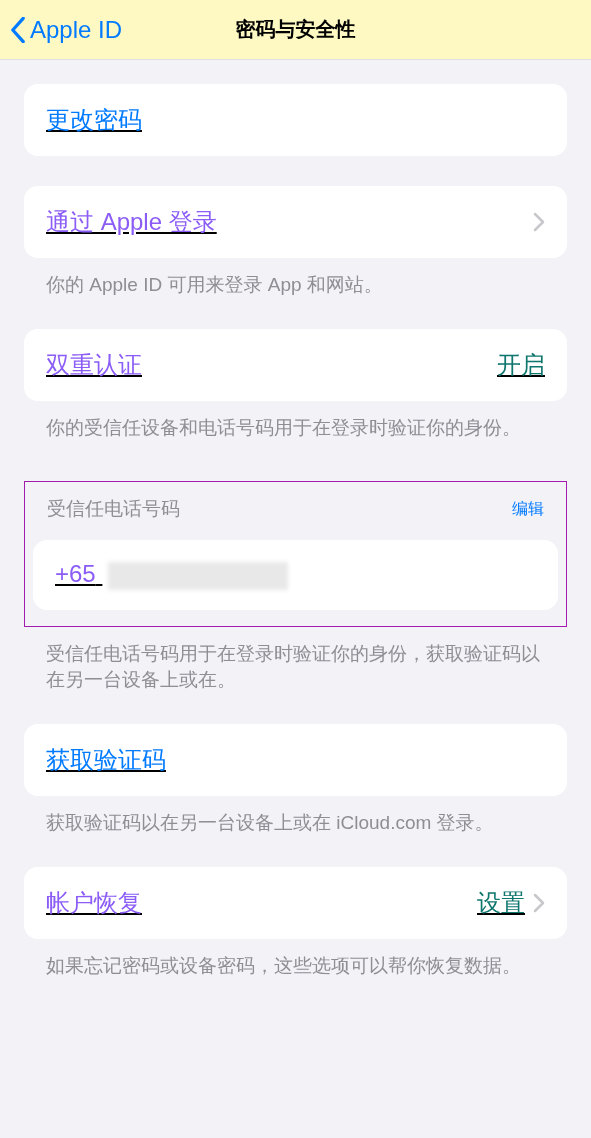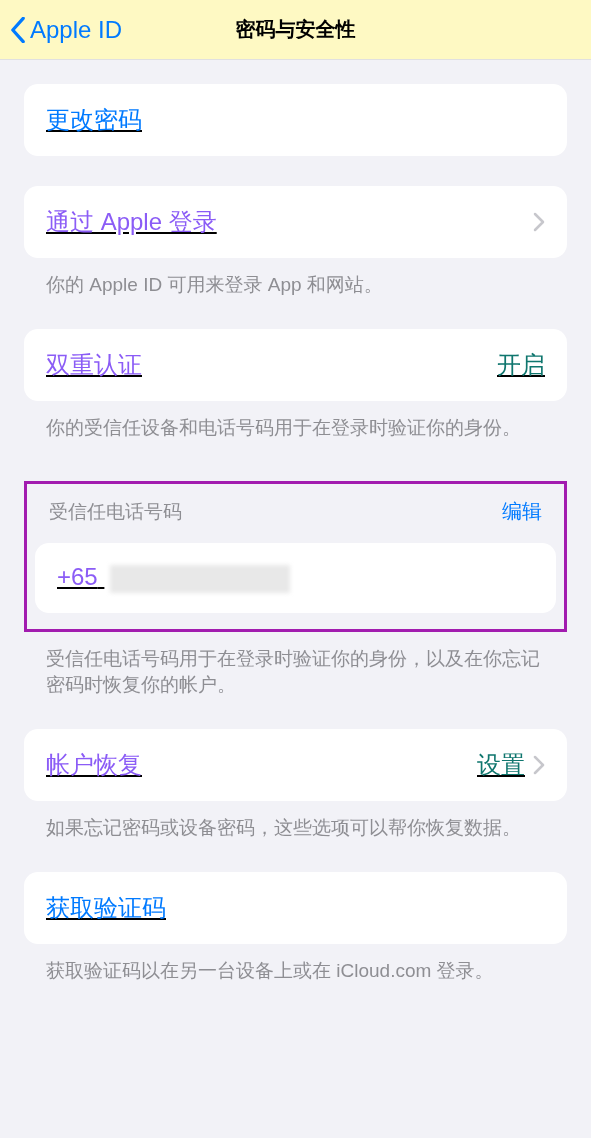--- a/index.html
+++ b/index.html
@@ -67,23 +67,23 @@
       padding: 14px 22px 0;
     }
     .section-header {
       display: flex;
       align-items: center;
       justify-content: space-between;
       padding: 0 22px 12px;
       font-size: 19px;
     }
     .section-header-label { color: #8e8e93; }
-    .section-header-action { color: #007aff; font-size: 20px; }
+    .section-header-action { color: #007aff; font-size: 16px; }
     .highlight-box {
-      border: 3px solid #a21caf;
+      border: 1px solid #a21caf;
       padding: 14px 0 16px;
       margin-top: 40px;
     }
     .highlight-box .cell { margin: 0 8px; border-radius: 14px; }
     .highlight-box .section-header { padding: 0 22px 18px; }
     .redacted {
       display: inline-block;
       width: 180px;
       height: 28px;
       background: #e8e8e8;
@@ -137,35 +137,35 @@
       <span class="section-header-label">受信任电话号码</span>
       <span class="section-header-action">编辑</span>
     </div>
     <div class="cell">
       <span class="cell-label">
         <span>+65</span>
         <span class="redacted"></span>
       </span>
     </div>
   </div>
-  <div class="footer-text">受信任电话号码用于在登录时验证你的身份，以及在你忘记密码时恢复你的帐户。</div>
+  <div class="footer-text">受信任电话号码用于在登录时验证你的身份，获取验证码以在另一台设备上或在。</div>
+
+  <div class="group">
+    <div class="cell">
+      <span class="cell-link">获取验证码</span>
+    </div>
+    <div class="footer-text">获取验证码以在另一台设备上或在 iCloud.com 登录。</div>
+  </div>
 
   <div class="group">
     <div class="cell">
       <span class="cell-label">帐户恢复</span>
       <span class="right-cluster">
         <span class="cell-value">设置</span>
         <svg class="chevron" viewBox="0 0 12 20">
           <polyline points="2,2 10,10 2,18" fill="none" stroke="#c7c7cc" stroke-width="2.5" stroke-linecap="round" stroke-linejoin="round"></polyline>
         </svg>
       </span>
     </div>
     <div class="footer-text">如果忘记密码或设备密码，这些选项可以帮你恢复数据。</div>
   </div>
 
-  <div class="group">
-    <div class="cell">
-      <span class="cell-link">获取验证码</span>
-    </div>
-    <div class="footer-text">获取验证码以在另一台设备上或在 iCloud.com 登录。</div>
-  </div>
-
 </div>
 
 </body></html>

